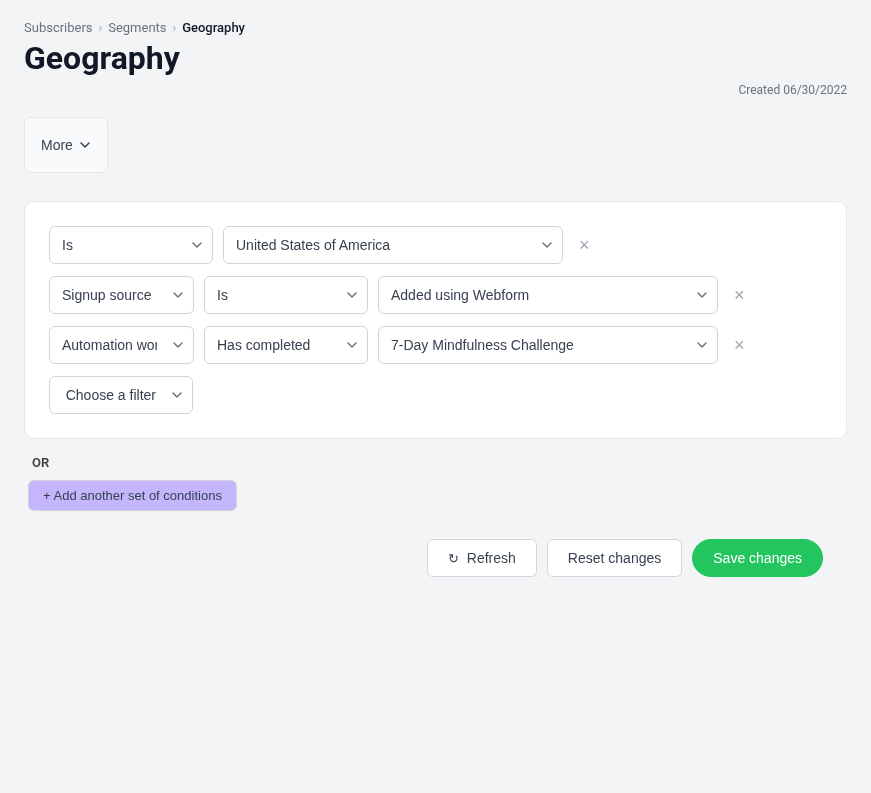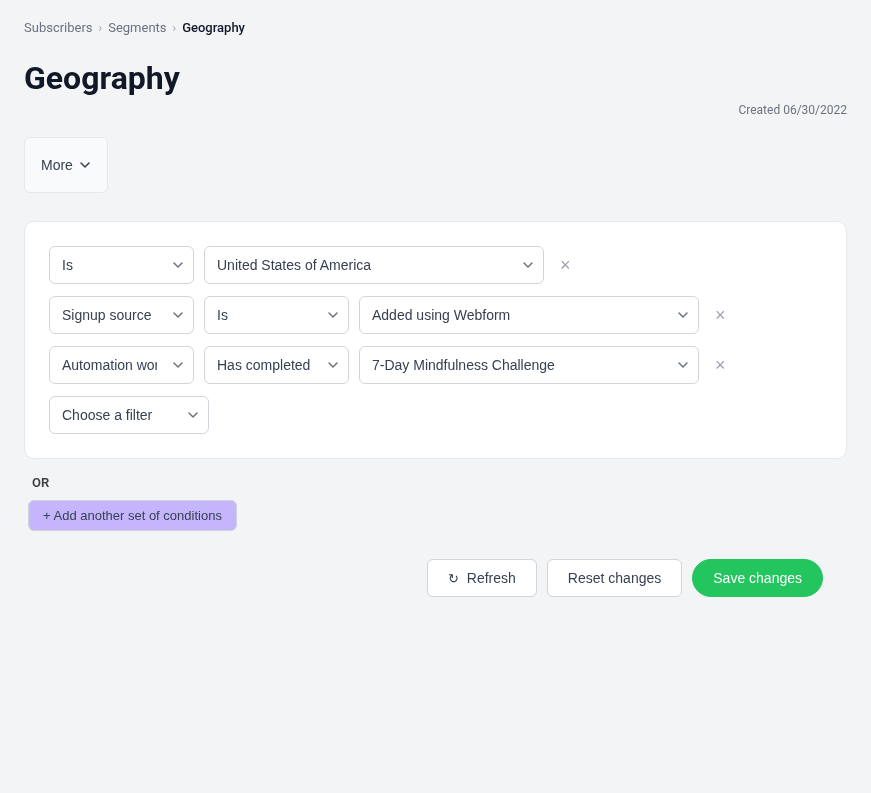--- a/index.html
+++ b/index.html
@@ -16,21 +16,21 @@
     }
     .page-container {
       padding: 20px 24px;
     }
     .breadcrumb {
       display: flex;
       align-items: center;
       gap: 6px;
       font-size: 13px;
       color: #6b7280;
-      margin-bottom: 24px;
+      margin-bottom: 4px;
     }
     .breadcrumb-item {
       color: #6b7280;
     }
     .breadcrumb-item.active {
       color: #111827;
       font-weight: 500;
     }
     .breadcrumb-separator {
       color: #9ca3af;
@@ -96,27 +96,28 @@
       padding: 10px 36px 10px 12px;
       font-size: 14px;
       color: #374151;
       cursor: pointer;
       outline: none;
     }
     .select-narrow {
       width: 145px;
     }
     .select-medium {
-      width: 145px;
+      width: 164px;
     }
     .select-wide {
       width: 340px;
     }
     .select-filter {
-      width: 160px;
+      width: 144px;
+      text-align: right;
     }
     .select-chevron {
       position: absolute;
       right: 10px;
       pointer-events: none;
       color: #6b7280;
     }
     .remove-btn {
       background: none;
       border: none;

